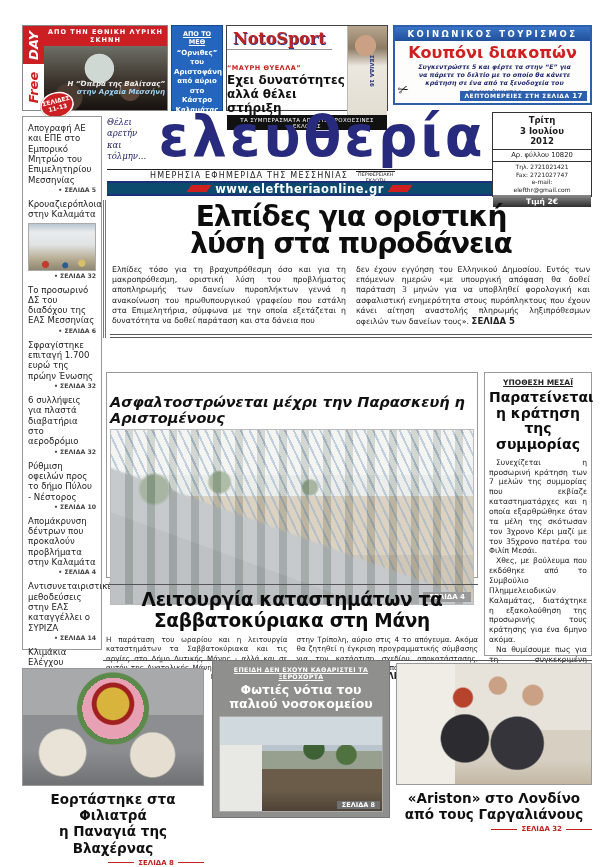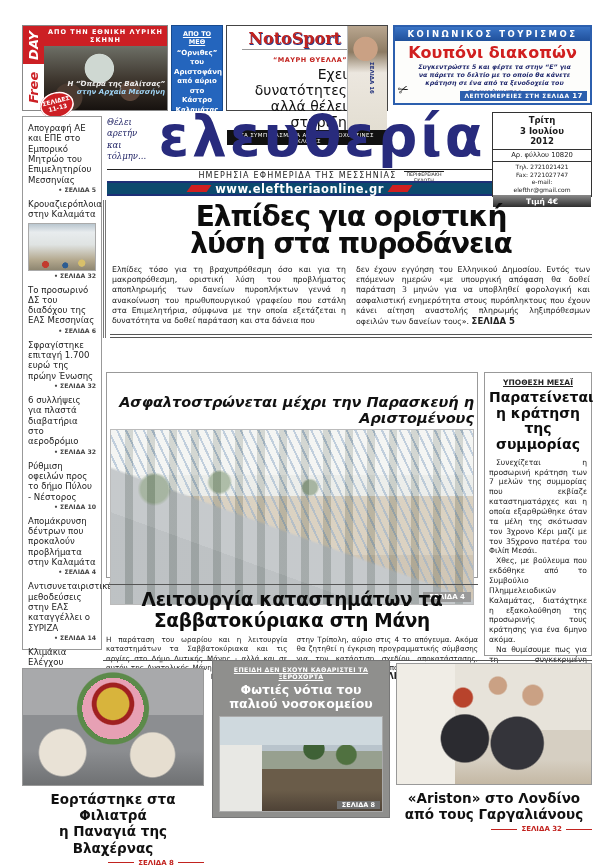--- a/index.html
+++ b/index.html
@@ -28,24 +28,24 @@
   .fd-burst { position:absolute; left:-4px; bottom:-8px; width:34px; height:26px; background:#cc1f24;
     border-radius:50%; transform:rotate(-14deg); display:flex; flex-direction:column; align-items:center; justify-content:center;
     box-shadow:0 0 0 1.5px #fff inset; }
   .fd-burst span { color:#fff; font-size:6px; font-weight:bold; line-height:1.1; }
   .meth-box { position:absolute; left:171px; top:25px; width:52px; height:86px; background:#2465bd; border:1px solid #174a8e;
     color:#fff; text-align:center; padding:4px 2px; }
   .meth-h { font-size:6.5px; font-weight:bold; text-decoration:underline; margin-bottom:3px; }
   .meth-t { font-size:7px; font-weight:bold; line-height:1.35; }
   .notosport-box { position:absolute; left:226px; top:25px; width:162px; height:86px; background:#fff; border:1px solid #444; display:flex; flex-direction:column; }
   .ns-inner { flex:1; display:flex; }
-  .ns-left { flex:1; text-align:right; padding-top:3px; }
+  .ns-left { flex:1; text-align:left; padding-top:3px; }
   .ns-logo { font-family:"DejaVu Serif", serif; font-weight:bold; font-size:16px; color:#c2231f; text-shadow:0.7px 0.7px 0 #273a8c; border-bottom:1px solid #999; display:inline-block; padding:0 6px 1px; }
-  .ns-kicker { color:#c2231f; font-size:6.5px; font-weight:bold; margin-top:6px; letter-spacing:0.5px; }
-  .ns-head { font-size:14px; font-weight:normal; line-height:1.15; margin-top:2px; color:#111; }
+  .ns-kicker { color:#c2231f; font-size:6.5px; font-weight:bold; margin-top:14px; letter-spacing:0.5px; }
+  .ns-head { font-size:12px; font-weight:bold; line-height:1.15; margin-top:2px; color:#111; }
   .ns-photo { width:40px; flex:none; position:relative; background:
       radial-gradient(circle at 45% 22%, #caa184 0 14%, transparent 15%),
       linear-gradient(180deg,#b9a68f 0%, #8d7b63 25%, #ece7df 45%, #e3ded2 100%); border-left:1px solid #bbb; }
   .ns-vpage { position:absolute; right:-1px; top:50%; transform:translateY(-50%) rotate(90deg); transform-origin:center; font-size:5.5px; font-weight:bold; color:#23337d; white-space:nowrap; }
   .ns-footer { background:#111; color:#fff; font-size:5.5px; text-align:center; letter-spacing:0.4px; padding:1.5px 0; }
   .coupon-box { position:absolute; left:393px; top:25px; width:199px; height:80px; border:2px solid #2c5fae; background:#fdfdfb; }
   .cp-header { background:linear-gradient(180deg,#3a74c6,#20509b); color:#fff; font-size:8.5px; font-weight:bold; letter-spacing:2.5px; text-align:center; padding:2px 0; }
   .cp-title { color:#d01f1f; font-size:16px; font-weight:bold; text-align:center; margin-top:2px; }
   .cp-body { color:#222a6e; font-size:6.3px; font-style:italic; font-weight:bold; text-align:center; line-height:1.3; padding:1px 14px 0 18px; }
   .cp-scissors { position:absolute; left:3px; bottom:6px; font-size:13px; color:#111; transform:rotate(-20deg); }
@@ -60,21 +60,21 @@
       radial-gradient(circle at 25% 88%, #c23b2e 0 5%, transparent 6%),
       radial-gradient(circle at 55% 90%, #2d5c92 0 5%, transparent 6%),
       radial-gradient(circle at 80% 85%, #d8c06a 0 5%, transparent 6%),
       linear-gradient(180deg,#b9c6cf 0%, #e8ecee 18%, #dfe3e2 45%, #b4a98f 78%, #8e8671 100%);
       border:1px solid #aaa; }
   
   .motto { position:absolute; left:107px; top:117px; width:50px; color:#232667; font-family:"DejaVu Serif", serif; font-style:italic; font-size:8.5px; line-height:1.35; }
   .logo { position:absolute; left:152px; top:110px; width:340px; height:58px; color:#282b7d; font-weight:bold;
     font-size:55px; letter-spacing:3px; line-height:1; text-align:center; transform:scaleY(1.02); }
   .mast-rule { position:absolute; left:107px; top:169px; width:385px; border-top:1.5px solid #222; }
-  .mast-sub { position:absolute; left:150px; top:171px; width:342px; display:flex; align-items:flex-start; justify-content:center; gap:8px; }
+  .mast-sub { position:absolute; left:150px; top:171px; width:342px; display:flex; align-items:flex-start; gap:8px; }
   .mast-subtitle { font-size:8px; letter-spacing:1.2px; color:#222; }
   .mast-edition { font-size:4.8px; color:#222; text-align:center; border-top:1px solid #222; border-bottom:1px solid #222; line-height:1.25; padding:0 2px; }
   .webbar { position:absolute; left:107px; top:181px; width:385px; height:15px; background:#0c4a6e; border-top:2px solid #1d2f77; border-bottom:2px solid #1d2f77; display:flex; align-items:center; justify-content:center; }
   .webbar .slash { width:20px; height:7px; background:#d01f1f; transform:skewX(-35deg); margin:0 6px; }
   .weburl { color:#fff; font-weight:bold; font-size:11.5px; letter-spacing:0.5px; }
   .infobox { position:absolute; left:492px; top:112px; width:100px; height:85px; border:1.5px solid #333; background:#fff; font-size:7px; text-align:center; display:flex; flex-direction:column; }
   .ib-date { font-weight:bold; font-size:8.5px; line-height:1.25; padding:2px 0; border-bottom:1px solid #333; }
   .ib-issue { padding:1.5px 0; border-bottom:1px solid #333; font-size:6.8px; }
   .ib-contact { padding:1px 0; font-size:6px; line-height:1.3; flex:1; }
   .ib-price { background:linear-gradient(180deg,#8a8a8a,#2e2e2e); color:#fff; font-weight:bold; font-size:7.5px; padding:1.5px 0; }
@@ -82,21 +82,21 @@
   .main-col { position:absolute; left:103px; top:200px; width:489px; border-left:3px double #777; padding-left:4px; }
   .kicker { text-align:center; margin-bottom:2px; }
   .kicker span { font-size:12.5px; font-weight:bold; border-bottom:1.5px solid #111; padding-bottom:1px; }
   .headline { text-align:center; font-weight:bold; font-size:28px; line-height:0.98; letter-spacing:-1px; color:#0d0d0d; margin-top:3px; }
   .lead { display:flex; gap:10px; margin-top:7px; padding:0 2px; }
   .lead-col { flex:1; font-size:7.8px; line-height:1.32; text-align:justify; color:#222; }
   .lead-page { font-weight:bold; font-size:8.5px; white-space:nowrap; }
   .lead-rule { margin-top:6px; border-top:1.5px solid #555; border-bottom:1px solid #555; height:4px; width:100%; }
   
   .mainphoto-box { position:absolute; left:106px; top:372px; width:372px; height:206px; border:1px solid #999; padding:3px; }
-  .mp-head { font-size:14.5px; font-weight:bold; font-style:italic; text-align:right; padding:18px 0 3px; color:#111; }
+  .mp-head { font-size:14.5px; font-weight:bold; font-style:italic; text-align:left; padding:18px 0 3px; color:#111; }
   .mp-photo { position:relative; width:100%; height:176px; border:1px solid #bbb; background:
       repeating-linear-gradient(90deg, rgba(255,255,255,0.5) 0 14px, rgba(190,195,190,0.5) 14px 22px),
       radial-gradient(circle at 12% 34%, #4e6b44 0 4%, transparent 5%),
       radial-gradient(circle at 30% 30%, #5d7a50 0 3.5%, transparent 4.5%),
       radial-gradient(circle at 55% 33%, #4e6b44 0 3%, transparent 4%),
       linear-gradient(200deg, transparent 55%, #8d9499 56% 70%, #7c8489 70%),
       repeating-linear-gradient(65deg, transparent 0 6px, rgba(46,96,150,0.55) 6px 8px),
       linear-gradient(180deg,#e9ebe7 0 26%, #d9dcd6 26% 38%, #b7a584 38% 72%, #a28e6c 72%);
   }
   .mp-label { position:absolute; right:2px; bottom:2px; background:#9a9a9a; color:#fff; font-size:7px; font-weight:bold; padding:1px 6px; }
@@ -268,21 +268,21 @@
       <div>3 Ιουλίου</div>
       <div>2012</div>
     </div>
     <div class="ib-issue">Αρ. φύλλου 10820</div>
     <div class="ib-contact">
       <div>Τηλ. 2721021421</div>
       <div>Fax: 2721027747</div>
       <div>e-mail:</div>
       <div>elefthr@gmail.com</div>
     </div>
-    <div class="ib-price">Τιμή 4€</div>
+    <div class="ib-price">Τιμή 2€</div>
   </div>
 
   <div class="main-col">
     <div class="headline">
       <div>Ελπίδες για οριστική</div>
       <div>λύση στα πυροδάνεια</div>
     </div>
     <div class="lead">
       <div class="lead-col">Ελπίδες τόσο για τη βραχυπρόθεσμη όσο και για τη μακροπρόθεσμη, οριστική λύση του προβλήματος αποπληρωμής των δανείων πυροπλήκτων γεννά η ανακοίνωση του πρωθυπουργικού γραφείου που εστάλη στα Επιμελητήρια, σύμφωνα με την οποία εξετάζεται η δυνατότητα να δοθεί παράταση και στα δάνεια που</div>
       <div class="lead-col"><span>δεν έχουν εγγύηση του Ελληνικού Δημοσίου. Εντός των επόμενων ημερών «με υπουργική απόφαση θα δοθεί παράταση 3 μηνών για να υποβληθεί φορολογική και ασφαλιστική ενημερότητα στους πυρόπληκτους που έχουν κάνει αίτηση αναστολής πληρωμής ληξιπρόθεσμων οφειλών των δανείων τους».</span> <span class="lead-page">ΣΕΛΙΔΑ 5</span></div>

